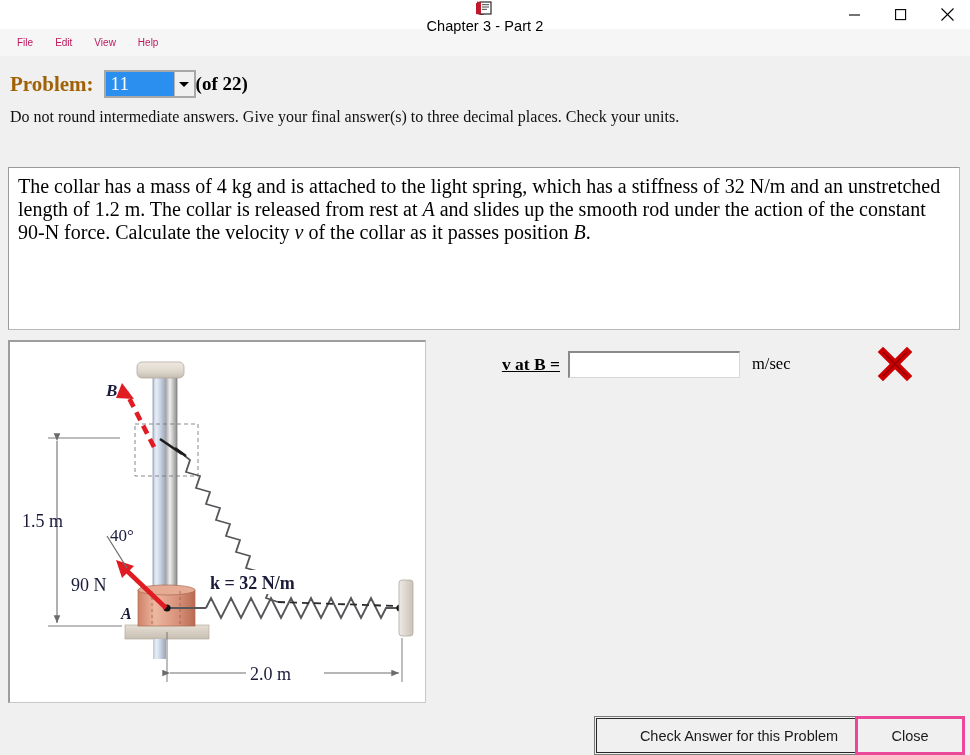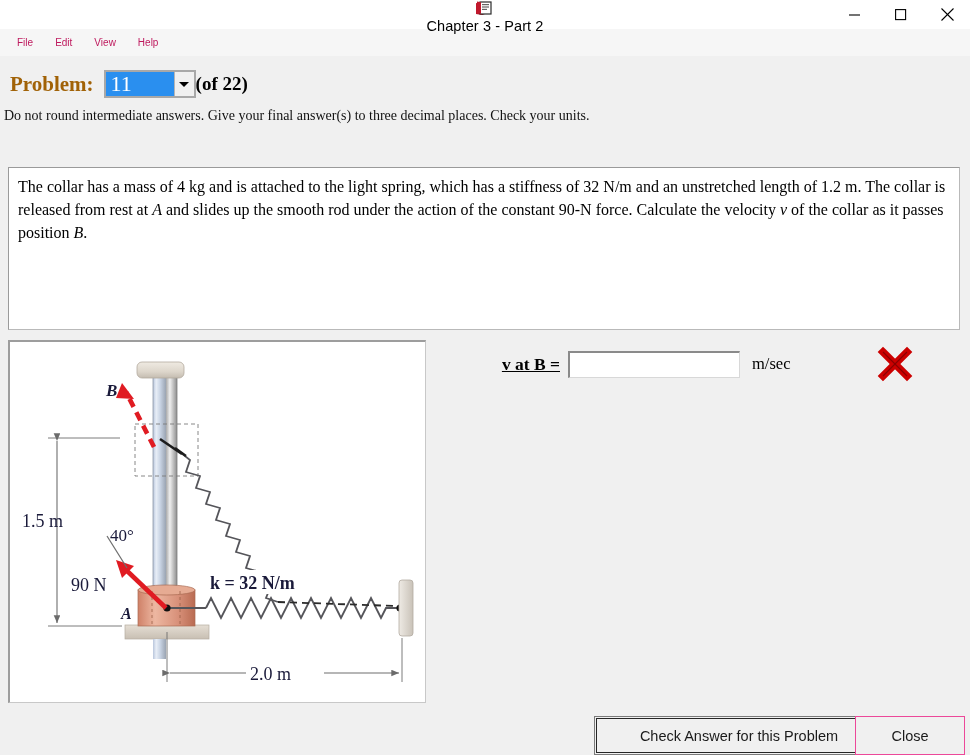--- a/index.html
+++ b/index.html
@@ -91,21 +91,21 @@
     align-items: center;
     position: relative;
     box-sizing: border-box;
   }
   .combo-value {
     flex: 1;
     height: 100%;
     background: #2a8fef;
     color: #ffffff;
     font-family: "Liberation Serif", serif;
-    font-size: 22px;
+    font-size: 19px;
     display: flex;
     align-items: center;
     padding-left: 5px;
     box-sizing: border-box;
   }
   .combo-arrow {
     width: 20px;
     height: 100%;
     background: #f0f0f0;
     border-left: 1px solid #b5b5b5;
@@ -123,43 +123,43 @@
   .of-label {
     font-family: "Liberation Serif", serif;
     font-weight: bold;
     font-size: 19px;
     color: #000;
   }
 
   
   .instruction {
     font-family: "Liberation Serif", serif;
-    font-size: 14px;
+    font-size: 16px;
     color: #111;
-    padding: 7px 0 0 4px;
+    padding: 7px 0 0 10px;
   }
 
   
   .statement-box {
     position: absolute;
     left: 8px;
     top: 167px;
     width: 952px;
     height: 163px;
     background: #ffffff;
     border: 1px solid #b9b9b9;
     border-top-color: #9a9a9a;
     border-left-color: #9a9a9a;
     box-sizing: border-box;
     padding: 7px 9px;
     overflow: hidden;
   }
   .statement-text {
     font-family: "Liberation Serif", serif;
-    font-size: 16px;
+    font-size: 20px;
     line-height: 23px;
     color: #000;
   }
   .statement-text i { font-style: italic; }
 
   
   .figure-panel {
     position: absolute;
     left: 8px;
     top: 340px;
@@ -238,21 +238,21 @@
     align-items: center;
     justify-content: center;
   }
   .btn-close {
     position: absolute;
     left: 855px;
     top: 716px;
     width: 110px;
     height: 39px;
     background: #f0f0f0;
-    border: 1px solid #ec4899;
+    border: 3px solid #ec4899;
     box-sizing: border-box;
     font-family: "Liberation Sans", sans-serif;
     font-size: 14.5px;
     color: #1a1a1a;
     display: flex;
     align-items: center;
     justify-content: center;
   }
 
   .fig-label {

